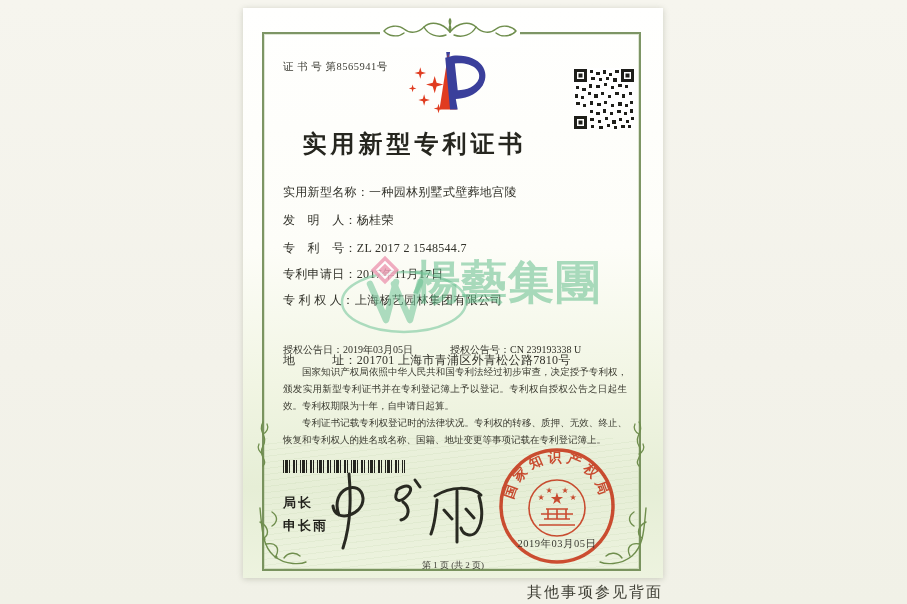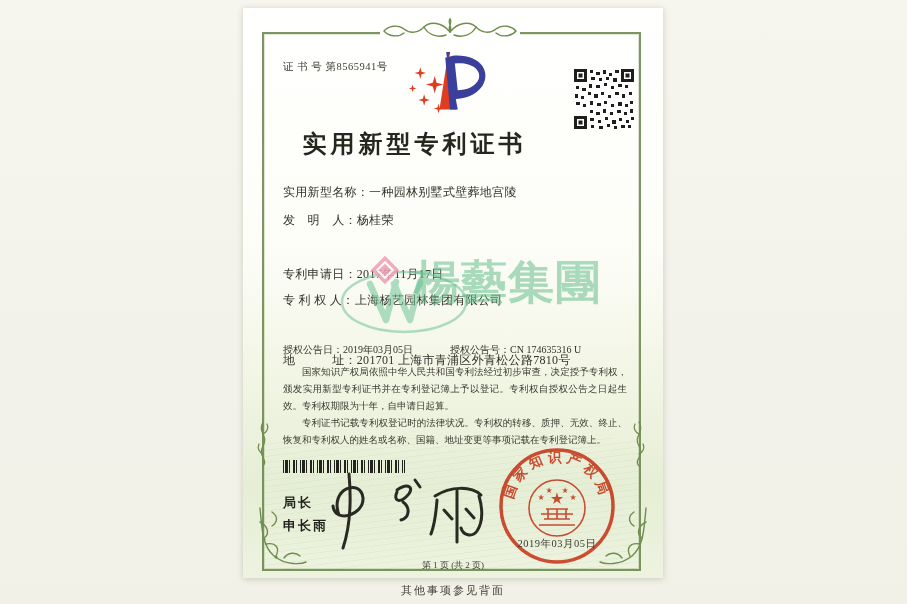--- a/index.html
+++ b/index.html
@@ -62,21 +62,21 @@
       #23231e 10px 12px,transparent 12px 13px,
       #23231e 13px 14px,transparent 14px 17px);
   }
   .director{left:40px;font-size:13px;font-weight:700;color:#22221c;font-family:"Liberation Sans","DejaVu Sans",sans-serif;letter-spacing:2px;}
   #director-label{top:486px;}
   #director-name{top:509px;}
   #signature{left:68px;top:460px;}
   #seal{left:250px;top:434px;opacity:.92;mix-blend-mode:multiply;}
   #seal-date{left:246px;top:529px;width:136px;text-align:center;font-size:10.5px;color:#3b3b33;letter-spacing:.5px;z-index:3;}
   #page-footer{left:0;top:551px;width:420px;text-align:center;font-size:9px;color:#3f3f37;}
-  #back-note{left:243px;top:583px;width:420px;text-align:center;font-size:11px;letter-spacing:2px;color:#3d3d33;}
+  #back-note{left:243px;top:583px;width:420px;text-align:right;font-size:15px;letter-spacing:2px;color:#3d3d33;}
 
   
   #watermark{left:0;top:0;width:907px;height:604px;pointer-events:none;z-index:5;}
   #wm-ellipse{position:absolute;left:338px;top:268px;}
   #wm-diamond{position:absolute;left:369px;top:254px;}
   #wm-text{
     position:absolute;left:414px;top:260px;font-size:46px;line-height:1;font-weight:700;
     color:rgba(100,190,140,.55);letter-spacing:1px;white-space:nowrap;
   }
 </style>
@@ -183,32 +183,35 @@
   </div>
 
   <div id="title" class="abs">实用新型专利证书</div>
 
   <div id="row0" class="abs frow">
     <span class="lab">实用新型名称：</span><span>一种园林别墅式壁葬地宫陵</span>
   </div>
   <div id="row1" class="abs frow">
     <span class="lab">发　明　人：</span><span>杨桂荣</span>
   </div>
+  <div id="row2" class="abs frow">
+    <span class="lab">专　利　号：</span><span>ZL 2017 2 1548544.7</span>
+  </div>
   <div id="row3" class="abs frow">
     <span class="lab">专利申请日：</span><span>2017年11月17日</span>
   </div>
   <div id="row4" class="abs frow">
     <span class="lab">专 利 权 人：</span><span>上海杨艺园林集团有限公司</span>
   </div>
   <div id="row5" class="abs frow">
     <span class="lab">地　　　址：</span><span>201701 上海市青浦区外青松公路7810号</span>
   </div>
   <div id="row-grant" class="abs">
     <span>授权公告日：</span><span>2019年03月05日</span>
-    <span id="grant-no-group"><span>授权公告号：</span><span>CN 174635316 U</span></span>
+    <span id="grant-no-group"><span>授权公告号：</span><span>CN 239193338 U</span></span>
   </div>
 
   <div id="paras" class="abs">
     <p>国家知识产权局依照中华人民共和国专利法经过初步审查，决定授予专利权，颁发实用新型专利证书并在专利登记簿上予以登记。专利权自授权公告之日起生效。专利权期限为十年，自申请日起算。</p>
     <p>专利证书记载专利权登记时的法律状况。专利权的转移、质押、无效、终止、恢复和专利权人的姓名或名称、国籍、地址变更等事项记载在专利登记簿上。</p>
   </div>
 
   <div id="barcode" class="abs"></div>
 
   <div id="director-label" class="abs director">局长</div>

